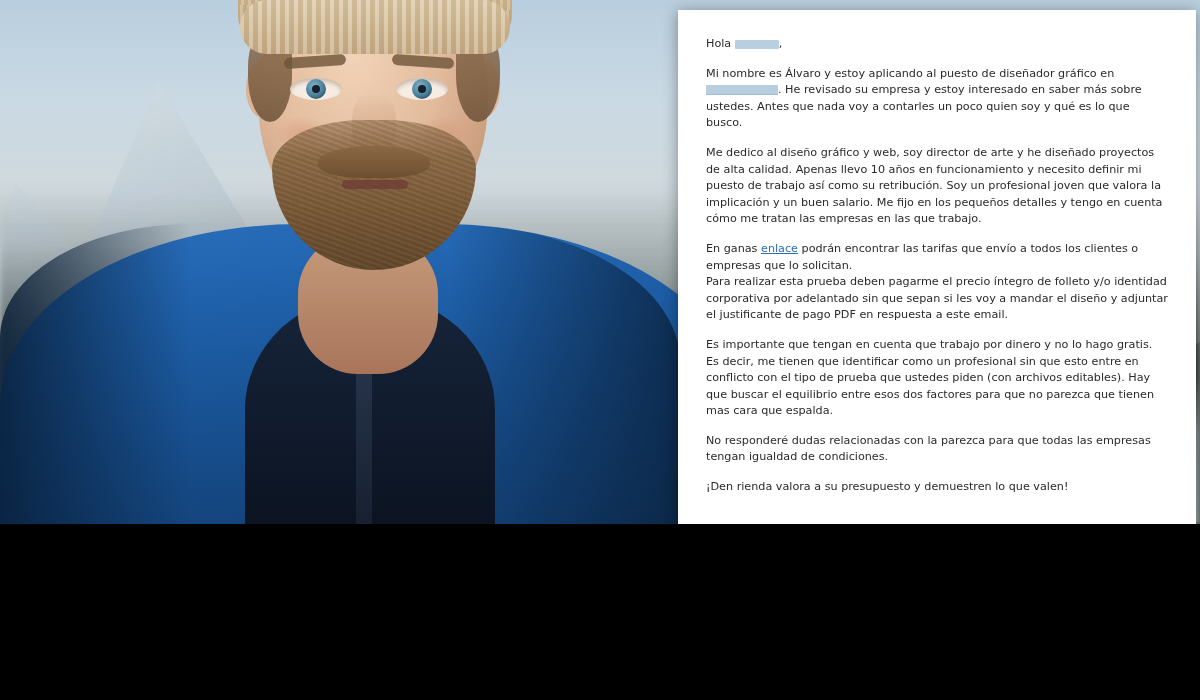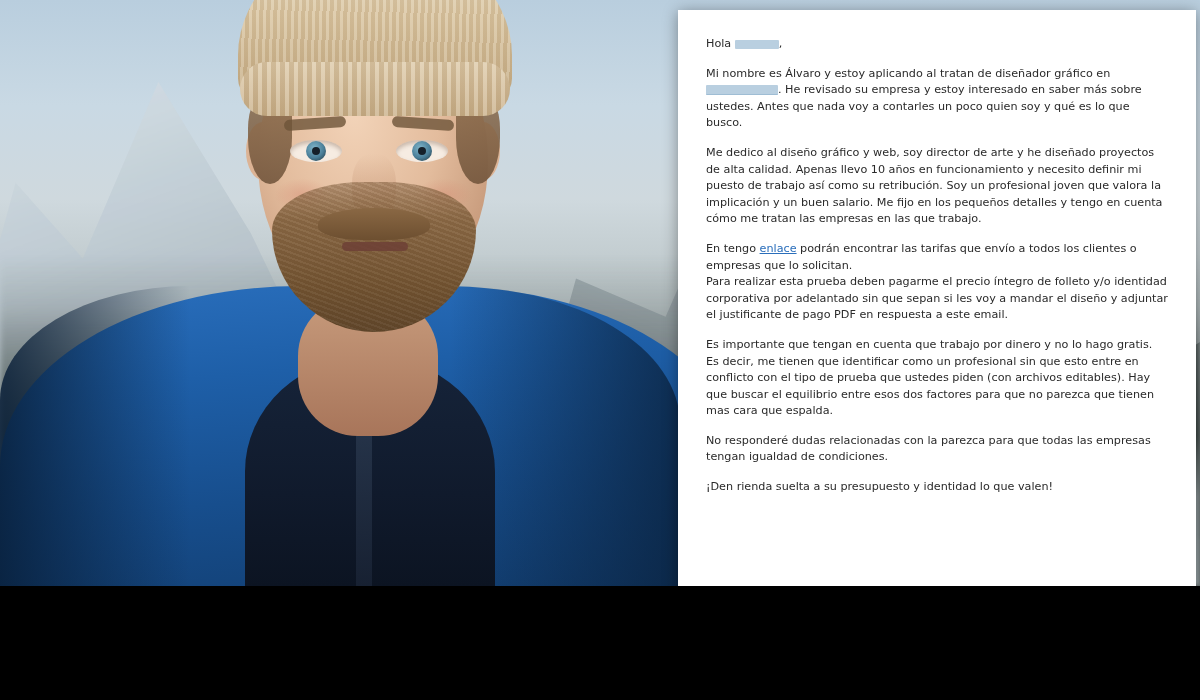--- a/index.html
+++ b/index.html
@@ -6,21 +6,21 @@
     margin: 0;
     padding: 0;
     background: #000;
   }
   body {
     font-family: "Liberation Sans", sans-serif;
   }
   .stage {
     position: relative;
     width: 1200px;
-    height: 586px;
+    height: 524px;
     overflow: hidden;
     background: #6d7a86;
   }
 
   
   .photo {
     position: absolute;
     inset: 0;
     overflow: hidden;
   }
@@ -361,24 +361,24 @@
       <div class="mouth"></div>
     </div>
   </div>
 
   <div class="letter">
     <div class="letter-inner">
       <p>
         <span>Hola </span><span class="redact r-name"></span><span>,</span>
       </p>
       <div id="letter-paragraphs">
-          <p><span>Mi nombre es Álvaro y estoy aplicando al tratan de diseñador gráfico en </span><span class="redact r-company"></span><span>. He revisado su empresa y estoy interesado en saber más sobre ustedes. Antes que nada voy a contarles un poco quien soy y qué es lo que busco.</span></p>
+          <p><span>Mi nombre es Álvaro y estoy aplicando al puesto de diseñador gráfico en </span><span class="redact r-company"></span><span>. He revisado su empresa y estoy interesado en saber más sobre ustedes. Antes que nada voy a contarles un poco quien soy y qué es lo que busco.</span></p>
           <p><span>Me dedico al diseño gráfico y web, soy director de arte y he diseñado proyectos de alta calidad. Apenas llevo 10 años en funcionamiento y necesito definir mi puesto de trabajo así como su retribución. Soy un profesional joven que valora la implicación y un buen salario. Me fijo en los pequeños detalles y tengo en cuenta cómo me tratan las empresas en las que trabajo.</span></p>
-          <p class="tight"><span>En tengo </span><a class="link" href="#">enlace</a><span> podrán encontrar las tarifas que envío a todos los clientes o empresas que lo solicitan.</span></p>
+          <p class="tight"><span>En ganas </span><a class="link" href="#">enlace</a><span> podrán encontrar las tarifas que envío a todos los clientes o empresas que lo solicitan.</span></p>
           <p><span>Para realizar esta prueba deben pagarme el precio íntegro de folleto y/o identidad corporativa por adelantado sin que sepan si les voy a mandar el diseño y adjuntar el justificante de pago PDF en respuesta a este email.</span></p>
           <p><span>Es importante que tengan en cuenta que trabajo por dinero y no lo hago gratis. Es decir, me tienen que identificar como un profesional sin que esto entre en conflicto con el tipo de prueba que ustedes piden (con archivos editables). Hay que buscar el equilibrio entre esos dos factores para que no parezca que tienen mas cara que espalda.</span></p>
           <p><span>No responderé dudas relacionadas con la parezca para que todas las empresas tengan igualdad de condiciones.</span></p>
-          <p><span>¡Den rienda suelta a su presupuesto y identidad lo que valen!</span></p>
+          <p><span>¡Den rienda valora a su presupuesto y demuestren lo que valen!</span></p>
         </div>
     </div>
   </div>
 
 </div>
 
 </body></html>

